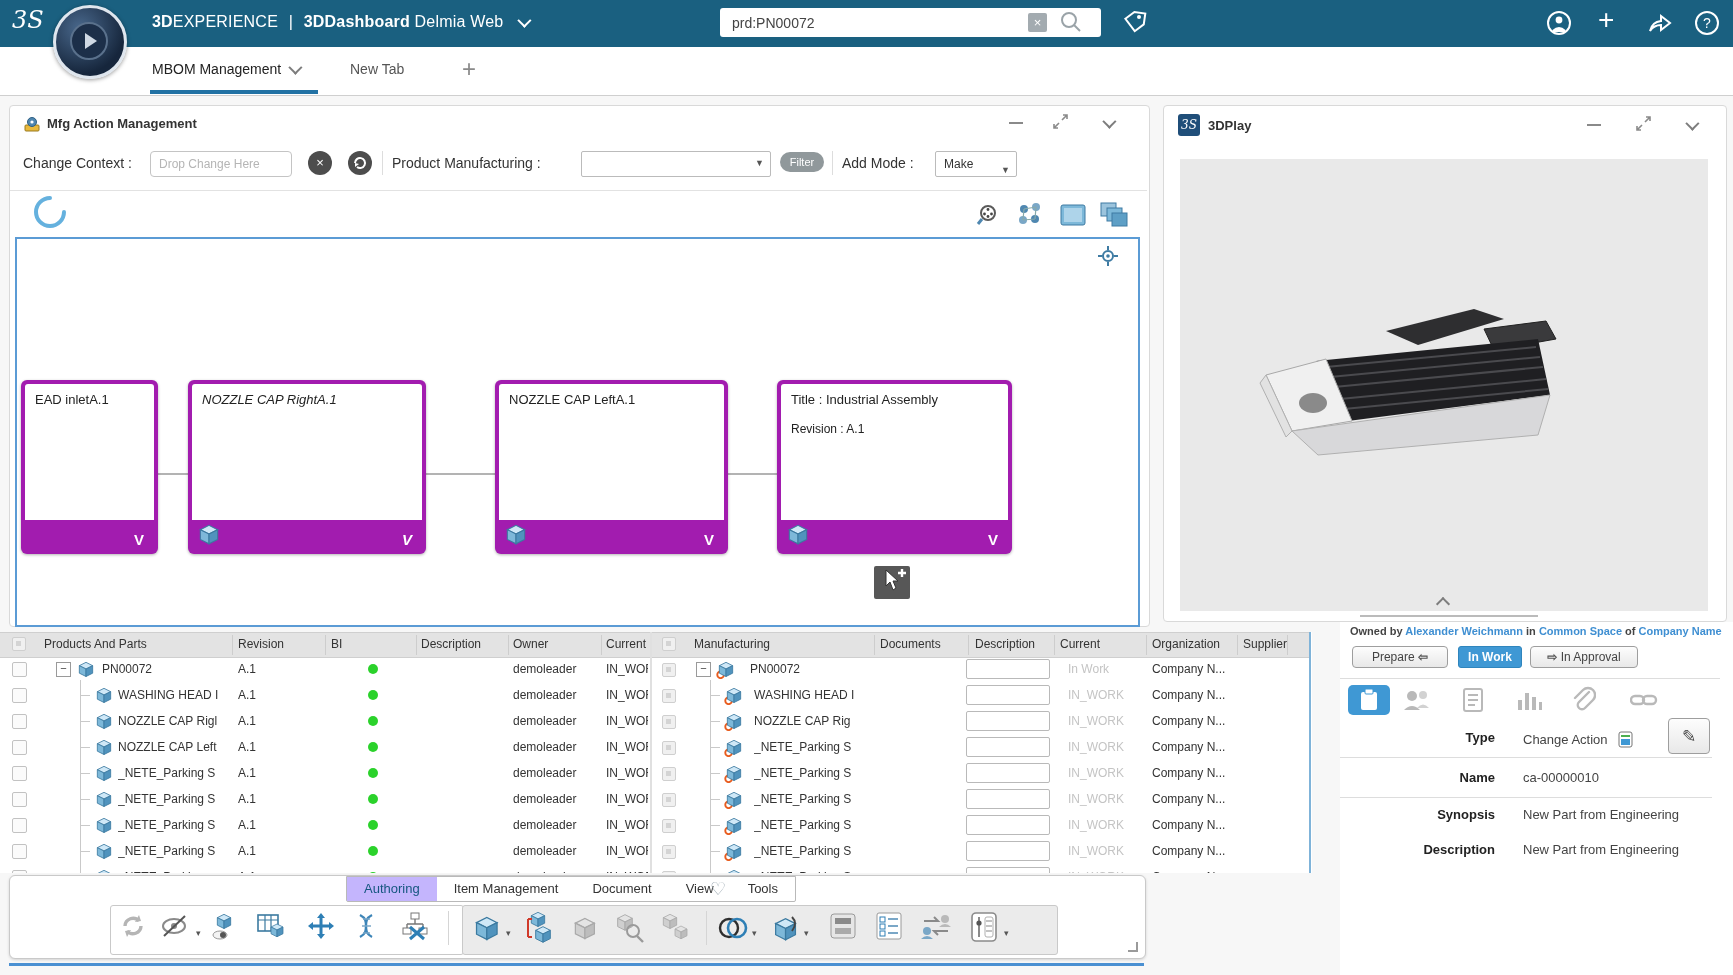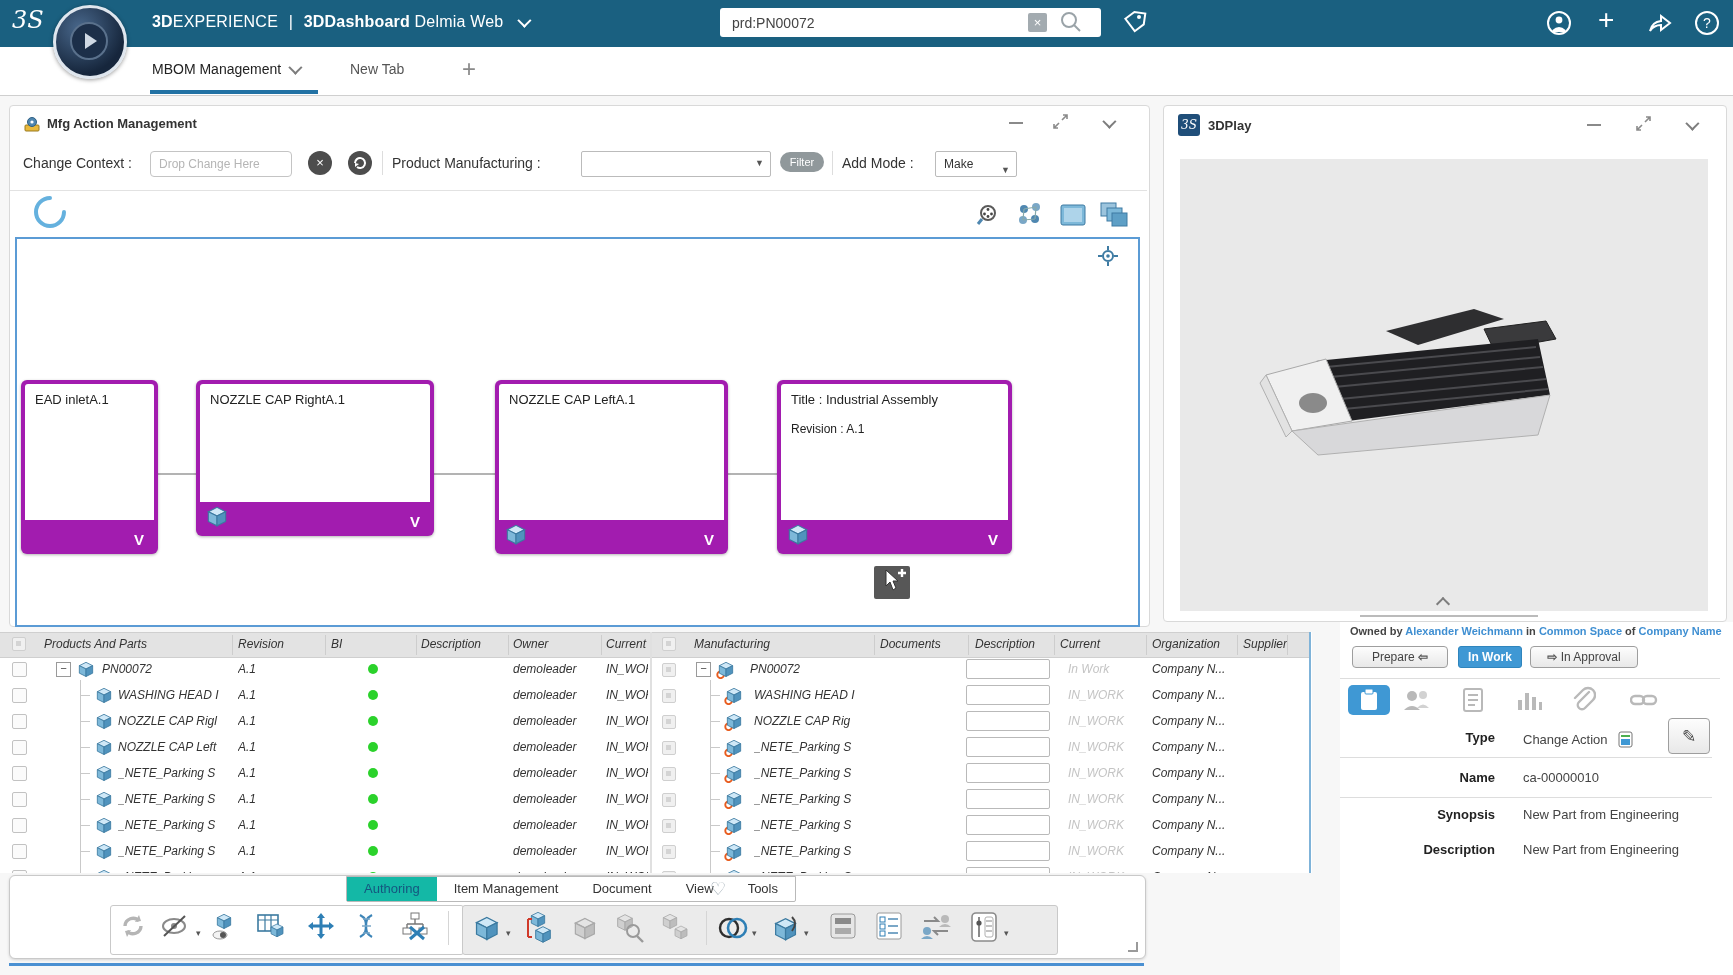--- a/index.html
+++ b/index.html
@@ -66,21 +66,21 @@
   .plink{color:#3f8fd2;font-weight:bold;}
   .gbtn{position:absolute;height:22px;border:1px solid #9e9e9e;border-radius:4px;background:linear-gradient(#fdfdfd,#e8e8e8);font-size:12px;color:#444;text-align:center;cursor:pointer;font-family:"Liberation Sans",sans-serif;}
   .bluebtn{position:absolute;height:22px;border:1px solid #2f85bd;border-radius:3px;background:#3f98d4;font-size:12px;color:#fff;font-weight:bold;text-align:center;cursor:pointer;font-family:"Liberation Sans",sans-serif;}
   .pdiv{position:absolute;height:1px;background:#ddd;}
   .flabel{position:absolute;width:150px;text-align:right;font-size:13px;font-weight:bold;color:#222;}
   .fvalue{position:absolute;font-size:13px;color:#444;white-space:nowrap;}
   
   #btoolbar{position:absolute;left:9px;top:875px;width:1135px;height:82px;background:#fff;border:1px solid #c9c9c9;border-radius:6px;box-shadow:0 1px 3px rgba(0,0,0,.15);}
   #tbtabs{position:absolute;left:336px;top:0px;height:24px;border:1px solid #b9b9b9;background:#fff;display:flex;border-radius:0 0 2px 2px;}
   .tbtab{padding:4px 17px 0 17px;font-size:13px;color:#333;cursor:pointer;height:20px;}
-  .tbtab.active{background:#14b8a6;color:#15567f;}
+  .tbtab.active{background:#c4b5fd;color:#15567f;}
   .icongroup{position:absolute;top:29px;height:48px;border:1px solid #c9c9c9;border-radius:3px;}
   .tbico{position:absolute;top:6px;width:34px;height:34px;cursor:pointer;}
   .caret{position:absolute;top:22px;font-size:9px;color:#555;}
   .isep{position:absolute;top:6px;width:1px;height:34px;background:#d5d5d5;}
   #bluebottom{position:absolute;left:9px;top:963px;width:1135px;height:3px;background:#4a90d2;}
   .rescorner{position:absolute;width:8px;height:8px;border-right:2px solid #9a9a9a;border-bottom:2px solid #9a9a9a;}
   #ghost{position:absolute;left:874px;top:566px;width:36px;height:33px;background:#575757;border-radius:2px;z-index:30;}
 </style>
 </head>
 <body>
@@ -236,21 +236,21 @@
     </svg>
 
     <div class="card" style="left:11px;top:274px;width:137px;height:174px;">
       <div class="face">
           <div class="t">EAD inletA.1</div>
         </div>
       <div class="band">
           <div class="v">V</div>
         </div>
     </div>
-    <div class="card" style="left:186px;top:274px;width:238px;height:156px;">
+    <div class="card" style="left:178px;top:274px;width:238px;height:174px;font-style:italic;">
       <div class="face">
           <div class="t">NOZZLE CAP RightA.1</div>
         </div>
       <div class="band">
           <span class="cico"><svg width="26" height="26" viewBox="0 0 24 24">
               <polygon points="4,8 12,4 20,8 12,12" fill="#cfe8f7" stroke="#3b7aa0" stroke-width="1"></polygon>
               <polygon points="4,8 12,12 12,21 4,17" fill="#7db8d9" stroke="#3b7aa0" stroke-width="1"></polygon>
               <polygon points="12,12 20,8 20,17 12,21" fill="#5093bd" stroke="#3b7aa0" stroke-width="1"></polygon>
             </svg></span>
           <div class="v">V</div>
@@ -304,21 +304,21 @@
         <polygon points="10,72 70,56 96,118 36,128" fill="#f0f0f0" stroke="#a8a8a8"></polygon>
         <ellipse cx="57" cy="100" rx="14" ry="10" fill="#8a8a8a"></ellipse>
         <polygon points="36,128 294,92 282,132 62,152" fill="#d8d8da" stroke="#b0b0b0"></polygon>
         <polygon points="10,72 36,128 30,134 4,80" fill="#e2e2e2" stroke="#b0b0b0"></polygon>
       </svg>
       <span class="chev abs" style="left:258px;top:440px;transform:rotate(225deg);"></span>
       <div class="abs" style="left:180px;top:456px;width:178px;height:2px;background:#bbb;"></div>
     </div>
   </div>
 
-  <div class="abs" style="left:0;top:632px;width:1312px;height:241px;background:#fff;overflow:hidden;font-style:italic;">
+  <div class="abs" style="left:0;top:632px;width:1312px;height:241px;background:#fff;overflow:hidden;">
 
     <div class="abs" style="left:0;top:0;width:650px;height:241px;" id="ltable">
       <div class="thead">
         <span class="cbm" style="left:12px;top:4px;">
             <i></i>
           </span>
         <span class="th" style="left:44px;width:184px;">Products And Parts</span>
         <span class="th" style="left:238px;width:80px;">Revision</span>
         <span class="th" style="left:331px;width:80px;">BI</span>
         <span class="th" style="left:421px;width:85px;">Description</span>

